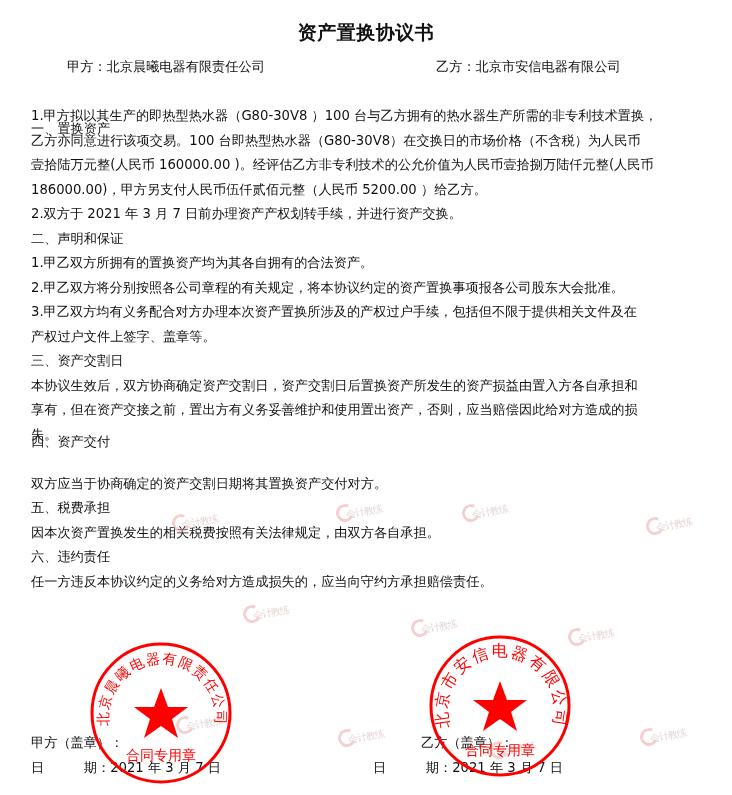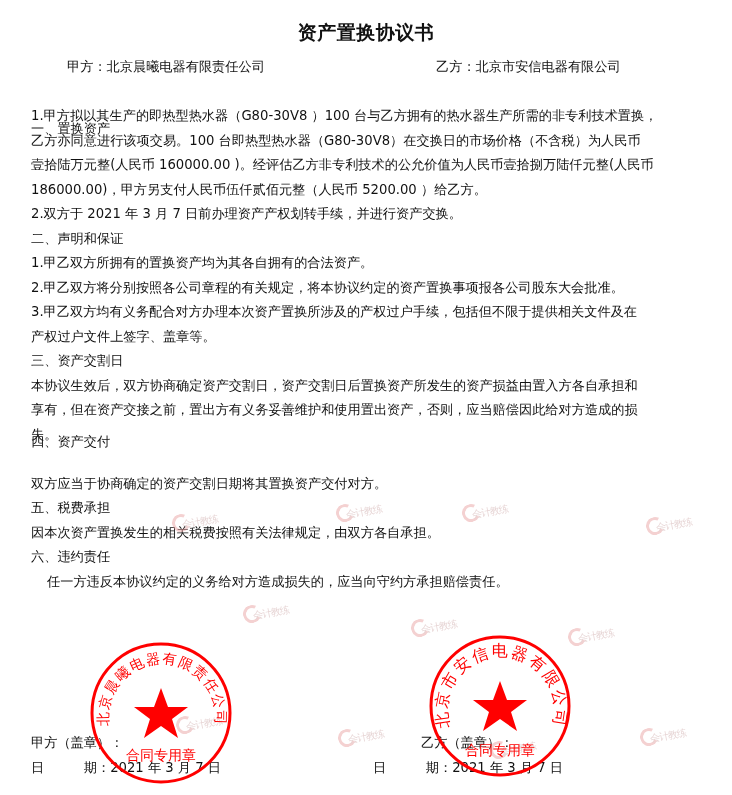--- a/index.html
+++ b/index.html
@@ -42,21 +42,21 @@
   <div class="line" style="top:400px;">享有，但在资产交接之前，置出方有义务妥善维护和使用置出资产，否则，应当赔偿因此给对方造成的损</div>
   <div class="line" style="top:425px;">失。</div>
 
   <div class="line" style="top:432px;">四、资产交付</div>
   <div class="line" style="top:474px;">双方应当于协商确定的资产交割日期将其置换资产交付对方。</div>
 
   <div class="line" style="top:498px;">五、税费承担</div>
   <div class="line" style="top:523px;">因本次资产置换发生的相关税费按照有关法律规定，由双方各自承担。</div>
 
   <div class="line" style="top:547px;">六、违约责任</div>
-  <div class="line" style="top:572px;margin-left:16px;">任一方违反本协议约定的义务给对方造成损失的，应当向守约方承担赔偿责任。</div>
+  <div class="line" style="top:572px;">任一方违反本协议约定的义务给对方造成损失的，应当向守约方承担赔偿责任。</div>
 
   <div class="watermark" style="left:172px; top:513px;">
       <div class="c"></div>
       <div class="t">会计教练</div>
     </div>
   <div class="watermark" style="left:336px; top:503px;">
       <div class="c"></div>
       <div class="t">会计教练</div>
     </div>
   <div class="watermark" style="left:462px; top:503px;">

